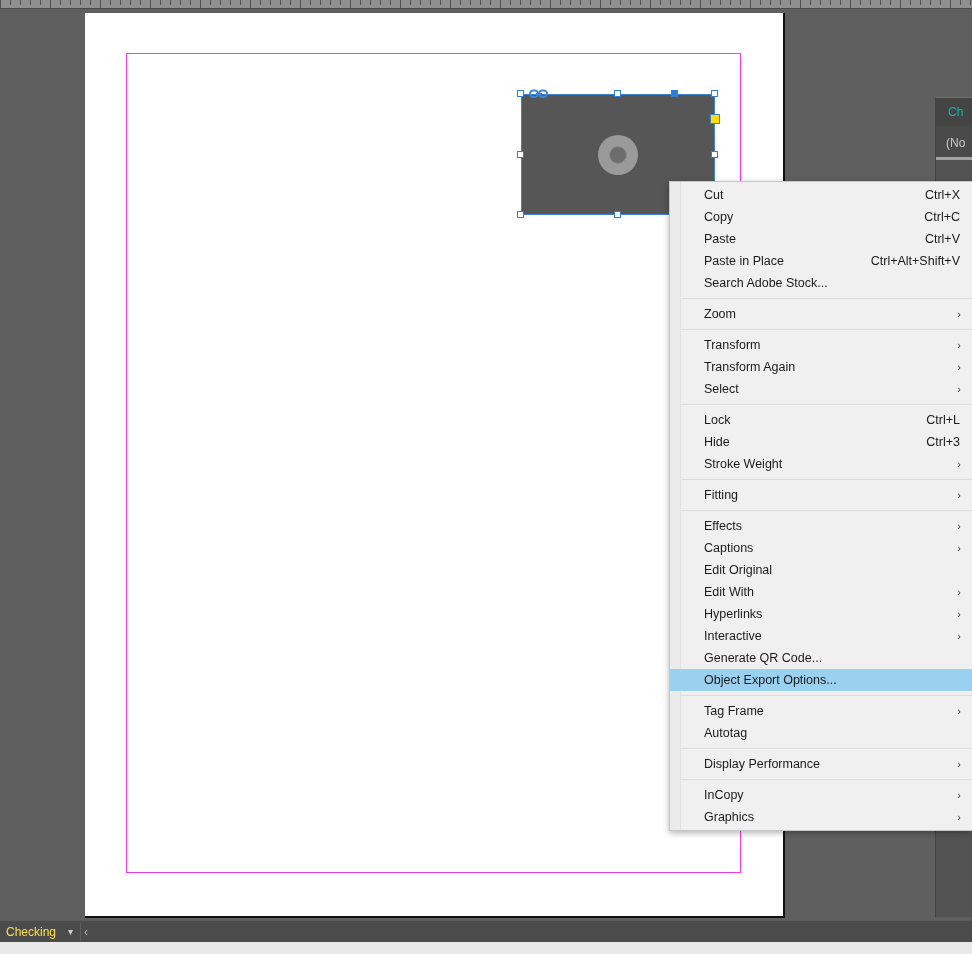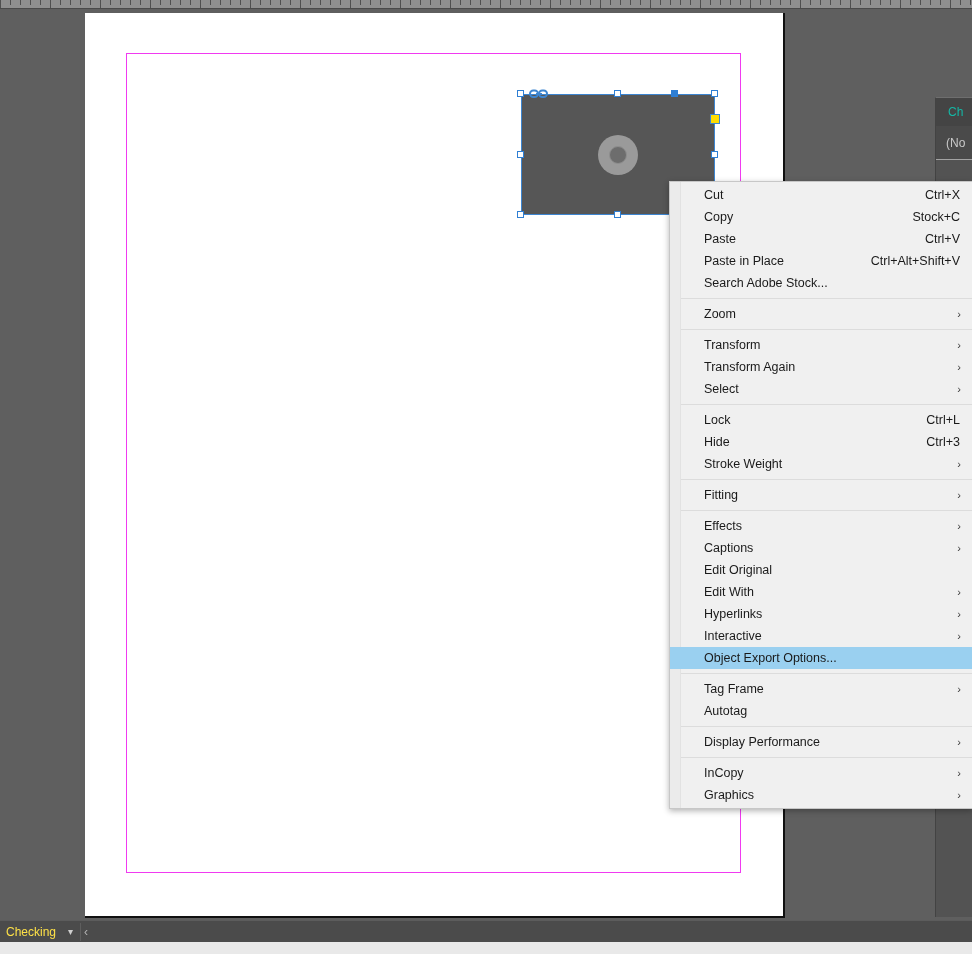--- a/index.html
+++ b/index.html
@@ -171,21 +171,21 @@
     position: absolute;
     left: 0; top: 28px; right: 0;
     height: 34px;
     background: #4a4a4a;
     color: #c9c9c9;
     font-size: 12px;
     line-height: 34px;
     padding-left: 10px;
     white-space: nowrap;
     overflow: hidden;
-    border-bottom: 1px solid #a3a3a3;
+    border-bottom: 3px solid #a3a3a3;
     box-sizing: border-box;
   }
   #right-panel .panel-rest {
     position: absolute;
     left: 0; top: 63px; right: 0; bottom: 0;
     background: #535353;
   }
 
   
   #status-bar {
@@ -471,21 +471,21 @@
     <div id="status-divider"></div>
     <div id="status-nav-prev">‹</div>
   </div>
 
   <div id="bottom-strip"></div>
 
   <div id="context-menu">
     <div class="gutter"></div>
     <div id="menu-body">
         <div class="menu-item"><span class="label">Cut</span><span class="accel">Ctrl+X</span></div>
-        <div class="menu-item"><span class="label">Copy</span><span class="accel">Stock+C</span></div>
+        <div class="menu-item"><span class="label">Copy</span><span class="accel">Ctrl+C</span></div>
         <div class="menu-item"><span class="label">Paste</span><span class="accel">Ctrl+V</span></div>
         <div class="menu-item"><span class="label">Paste in Place</span><span class="accel">Ctrl+Alt+Shift+V</span></div>
         <div class="menu-item"><span class="label">Search Adobe Stock...</span></div>
         <div class="menu-sep"></div>
         <div class="menu-item"><span class="label">Zoom</span><span class="arrow">›</span></div>
         <div class="menu-sep"></div>
         <div class="menu-item"><span class="label">Transform</span><span class="arrow">›</span></div>
         <div class="menu-item"><span class="label">Transform Again</span><span class="arrow">›</span></div>
         <div class="menu-item"><span class="label">Select</span><span class="arrow">›</span></div>
         <div class="menu-sep"></div>
@@ -494,20 +494,21 @@
         <div class="menu-item"><span class="label">Stroke Weight</span><span class="arrow">›</span></div>
         <div class="menu-sep"></div>
         <div class="menu-item"><span class="label">Fitting</span><span class="arrow">›</span></div>
         <div class="menu-sep"></div>
         <div class="menu-item"><span class="label">Effects</span><span class="arrow">›</span></div>
         <div class="menu-item"><span class="label">Captions</span><span class="arrow">›</span></div>
         <div class="menu-item"><span class="label">Edit Original</span></div>
         <div class="menu-item"><span class="label">Edit With</span><span class="arrow">›</span></div>
         <div class="menu-item"><span class="label">Hyperlinks</span><span class="arrow">›</span></div>
         <div class="menu-item"><span class="label">Interactive</span><span class="arrow">›</span></div>
+        <div class="menu-item"><span class="label">Generate QR Code...</span></div>
         <div class="menu-item selected"><span class="label">Object Export Options...</span></div>
         <div class="menu-sep"></div>
         <div class="menu-item"><span class="label">Tag Frame</span><span class="arrow">›</span></div>
         <div class="menu-item"><span class="label">Autotag</span></div>
         <div class="menu-sep"></div>
         <div class="menu-item"><span class="label">Display Performance</span><span class="arrow">›</span></div>
         <div class="menu-sep"></div>
         <div class="menu-item"><span class="label">InCopy</span><span class="arrow">›</span></div>
         <div class="menu-item"><span class="label">Graphics</span><span class="arrow">›</span></div>
       </div>

